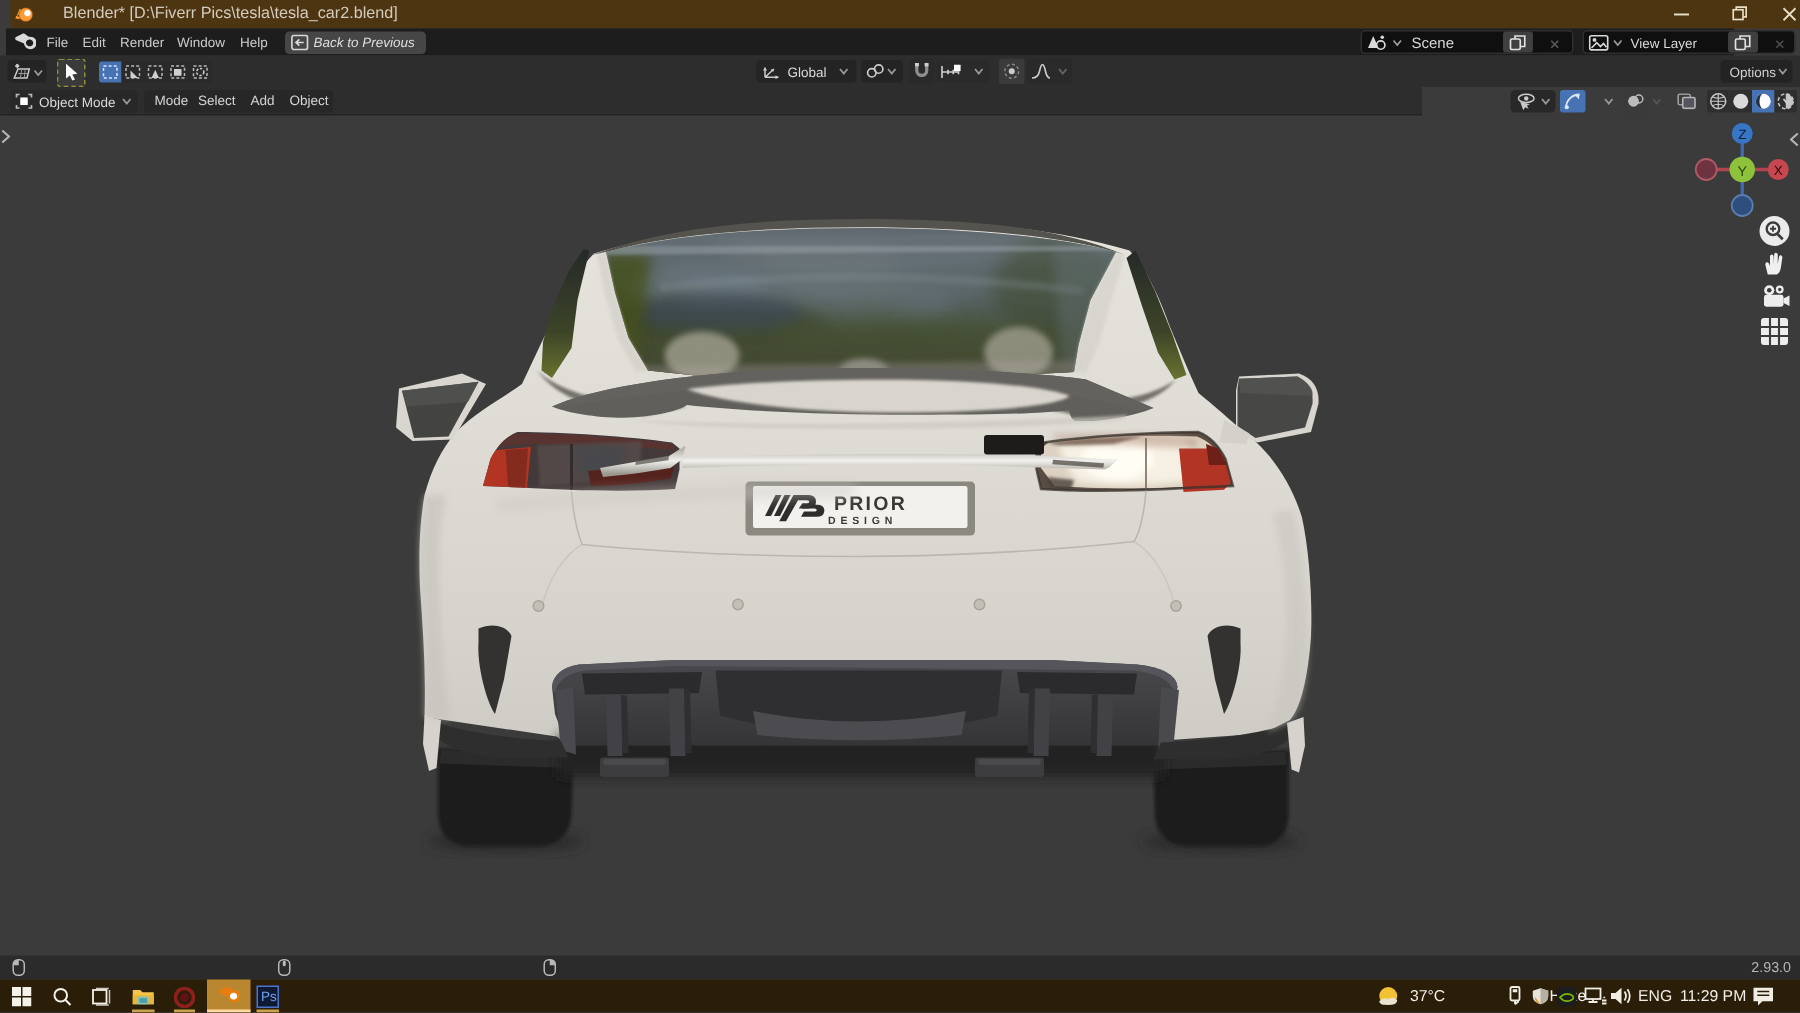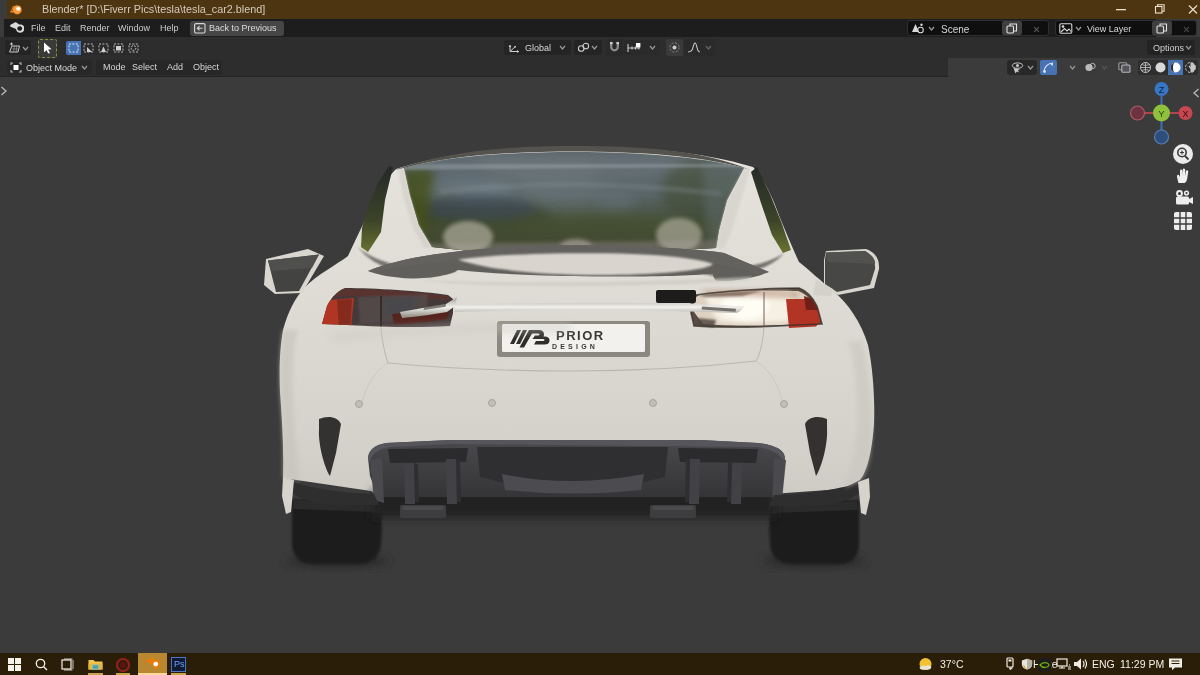--- a/index.html
+++ b/index.html
@@ -54,21 +54,21 @@
     <span class="mitem" style="left:27px;">File</span>
     <span class="mitem" style="left:51px;">Edit</span>
     <span class="mitem" style="left:76px;">Render</span>
     <span class="mitem" style="left:114px;">Window</span>
     <span class="mitem" style="left:156px;">Help</span>
     <div class="abs" style="left:186px;top:1.5px;width:94px;height:15px;background:#464646;border-radius:3px;">
       <svg class="abs" style="left:4px;top:2px;" width="12" height="11" viewBox="0 0 12 11">
         <rect x="0.6" y="0.6" width="10.4" height="9.4" rx="1.4" fill="none" stroke="#d8d8d8" stroke-width="1.1"></rect>
         <path d="M8.5 5.3 H3.6 M5.6 3.2 L3.3 5.3 L5.6 7.4" stroke="#d8d8d8" stroke-width="1.1" fill="none"></path>
       </svg>
-      <span style="position:absolute;left:19px;top:2.5px;font-size:9px;color:#dedede;">Back to Previous</span>
+      <span style="position:absolute;left:19px;top:2.5px;font-size:9px;color:#dedede;font-style:italic;">Back to Previous</span>
     </div>
 
     <div class="abs" style="left:903px;top:1px;width:142px;height:16px;background:#0f0f0f;border:1px solid #2f2f2f;border-radius:3px;box-sizing:border-box;">
       <svg class="abs" style="left:3px;top:2px;" width="16" height="11" viewBox="0 0 16 11">
         <path d="M4.5 1 L8 9 H1 Z" fill="#d8d8d8"></path>
         <circle cx="9.5" cy="7" r="2.8" fill="none" stroke="#d8d8d8" stroke-width="1.1"></circle>
         <circle cx="10.5" cy="1.8" r="1.2" fill="#d8d8d8"></circle>
       </svg>
       <svg class="abs" style="left:20px;top:5px;" width="7" height="5" viewBox="0 0 7 5">
           <path d="M1 1 L3.5 4 L6 1" stroke="#999" stroke-width="1.2" fill="none"></path>
@@ -563,20 +563,35 @@
       <circle cx="8.5" cy="6.5" r="1.5" fill="#3b3b3b"></circle>
       <circle cx="15.5" cy="6" r="1.1" fill="#3b3b3b"></circle>
     </svg>
 
     <svg class="abs" style="left:1173px;top:134px;" width="20" height="20" viewBox="0 0 20 20">
       <rect x="1" y="1" width="18" height="18" rx="2" fill="#ededed"></rect>
       <path d="M1 7 H19 M1 13 H19 M7 1 V19 M13 1 V19" stroke="#3b3b3b" stroke-width="1.4"></path>
     </svg>
   </div>
 
+  <div class="abs" id="statusbar">
+    <svg class="abs" style="left:8px;top:2px;" width="9" height="12" viewBox="0 0 9 12">
+      <rect x="0.8" y="0.8" width="7.4" height="10.4" rx="3.2" fill="none" stroke="#b8b8b8" stroke-width="1"></rect>
+      <path d="M1 4.5 h3.5 v-3.5 h-1 a2.8 2.8 0 0 0 -2.5 2.5 Z" fill="#b8b8b8"></path>
+    </svg>
+    <svg class="abs" style="left:185px;top:2px;" width="9" height="12" viewBox="0 0 9 12">
+      <rect x="0.8" y="0.8" width="7.4" height="10.4" rx="3.2" fill="none" stroke="#b8b8b8" stroke-width="1"></rect>
+      <rect x="3.5" y="1.5" width="2" height="3.6" rx="1" fill="#b8b8b8"></rect>
+    </svg>
+    <svg class="abs" style="left:362px;top:2px;" width="9" height="12" viewBox="0 0 9 12">
+      <rect x="0.8" y="0.8" width="7.4" height="10.4" rx="3.2" fill="none" stroke="#b8b8b8" stroke-width="1"></rect>
+      <path d="M8 4.5 h-3.5 v-3.5 h1 a2.8 2.8 0 0 1 2.5 2.5 Z" fill="#b8b8b8"></path>
+    </svg>
+    <span class="abs" style="right:6px;top:3px;font-size:9.5px;color:#b5b5b5;">2.93.0</span>
+  </div>
 
   <div class="abs" id="taskbar">
 
     <svg class="abs" style="left:8px;top:5px;" width="13" height="13" viewBox="0 0 13 13" fill="#f5f2ea">
       <rect x="0" y="0" width="6" height="6"></rect>
         <rect x="7" y="0" width="6" height="6"></rect>
       <rect x="0" y="7" width="6" height="6"></rect>
         <rect x="7" y="7" width="6" height="6"></rect>
     </svg>
 

